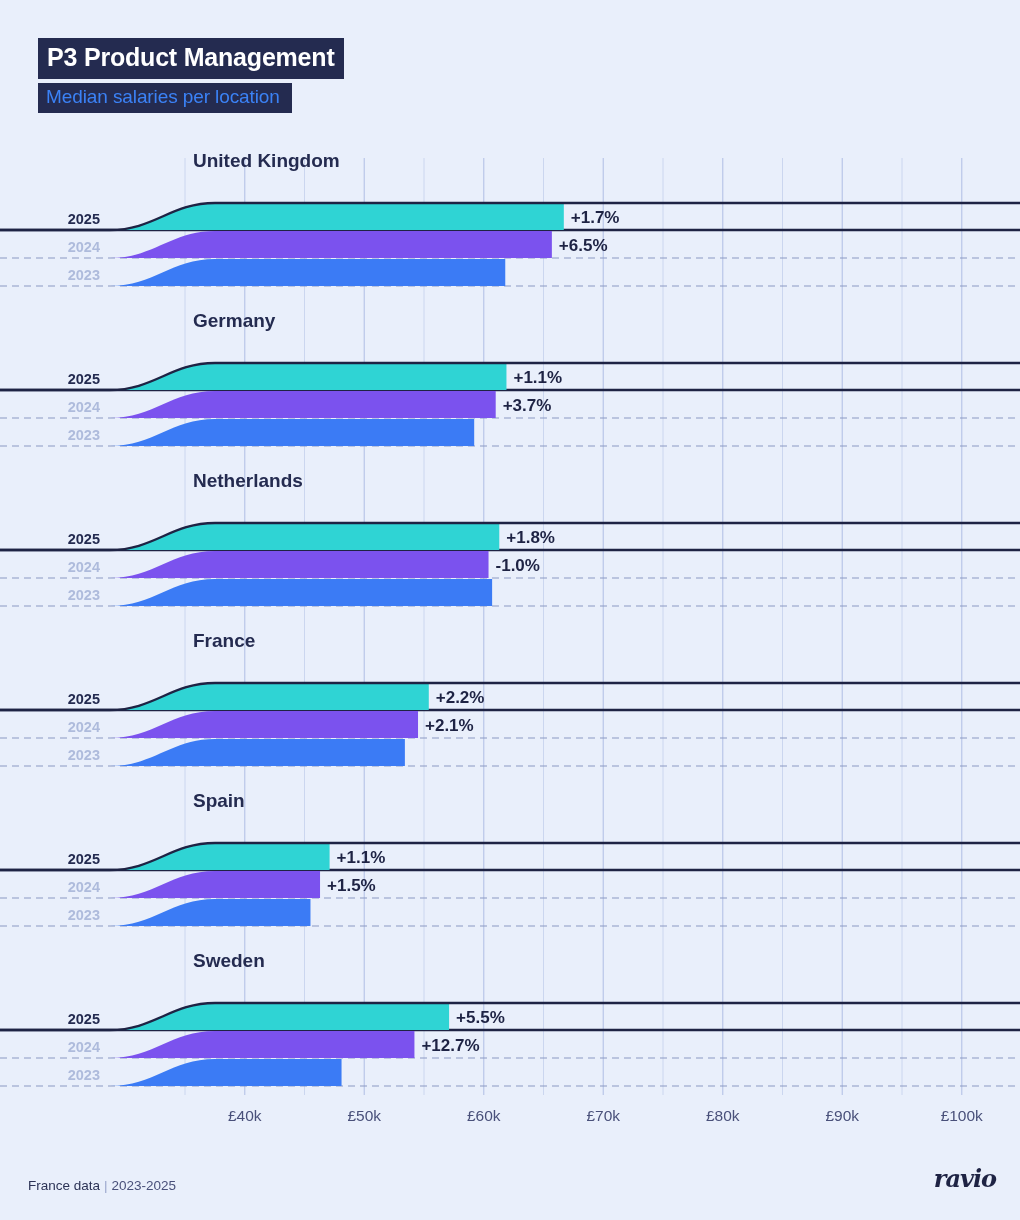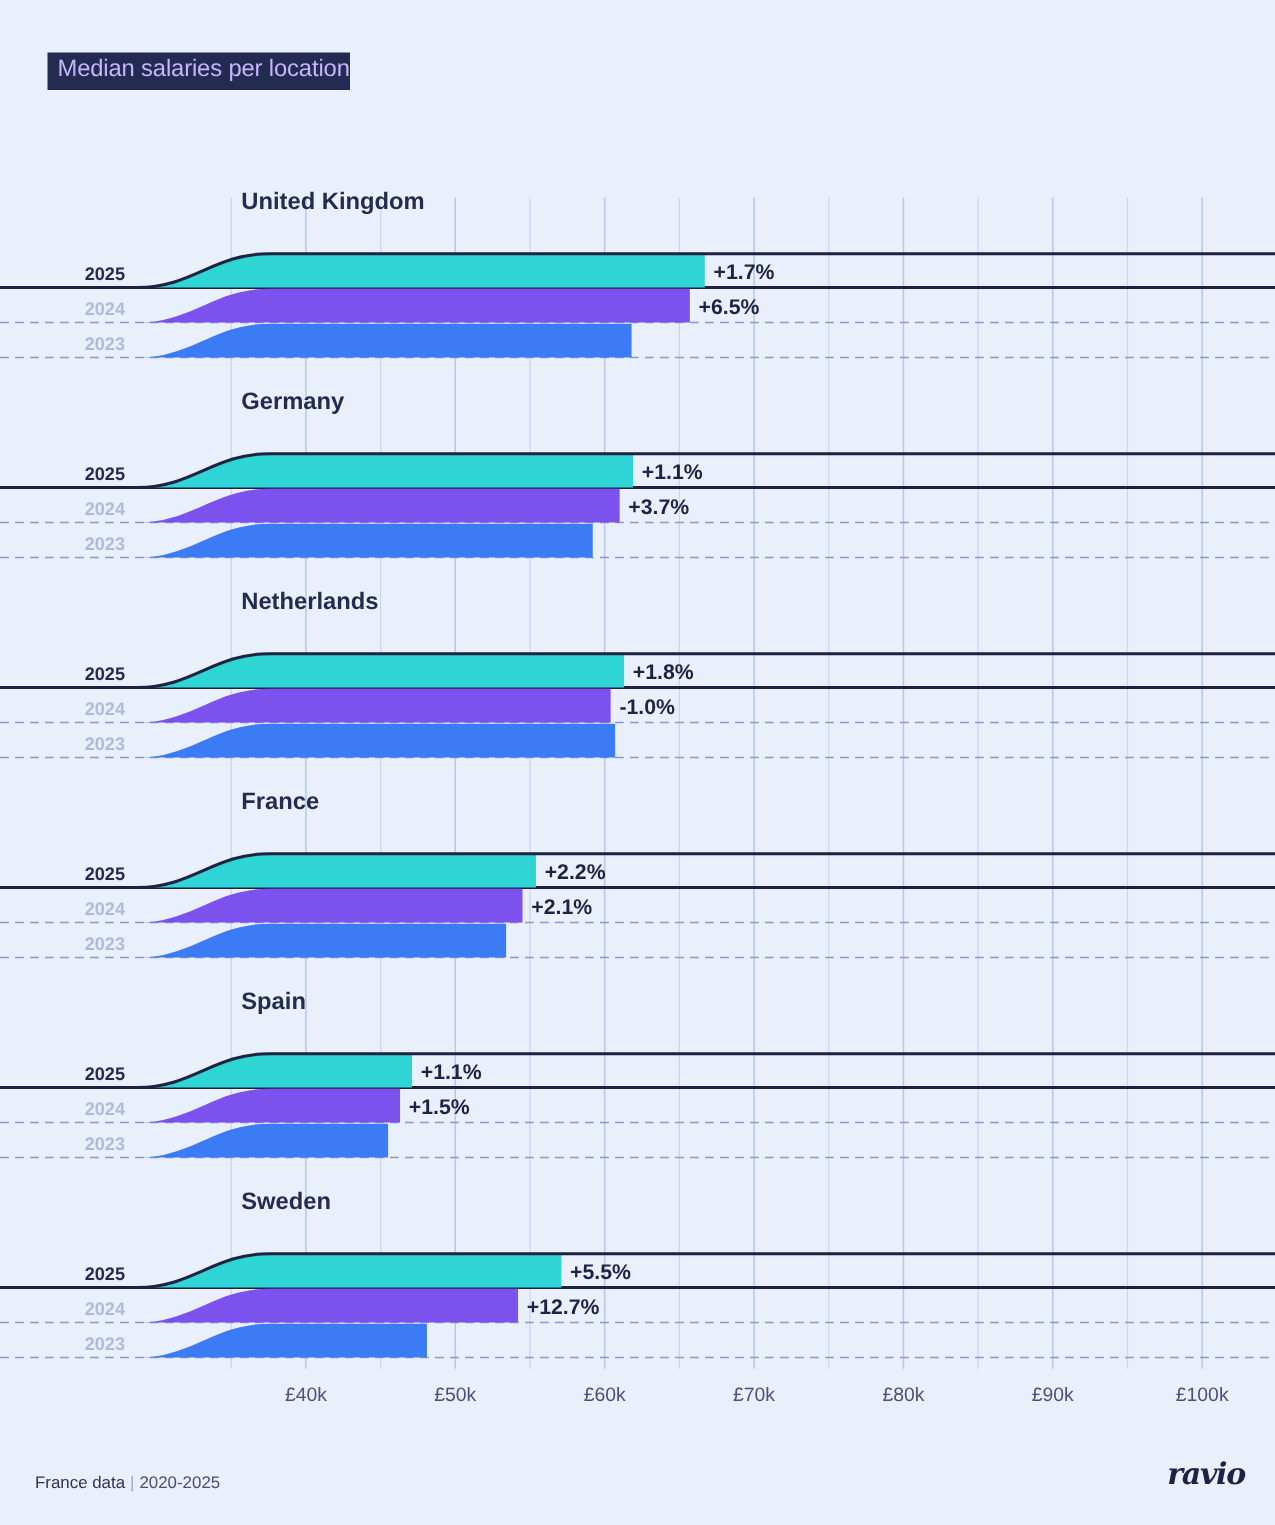--- a/index.html
+++ b/index.html
@@ -30,25 +30,25 @@
     font-size: 25px;
     font-weight: bold;
     letter-spacing: -0.2px;
     padding: 5px 9px 7px 9px;
     white-space: nowrap;
   }
   .hdr-sub-wrap { margin-top: 4px; }
   .hdr-sub {
     display: inline-block;
     background: #242B50;
-    color: #c4b5fd;
+    color: #3b82f6;
     font-size: 19px;
     font-weight: normal;
     letter-spacing: -0.1px;
-    padding: 3px 0 5px 8px;
+    padding: 3px 12px 5px 8px;
     white-space: nowrap;
   }
 
   
   .footer-left {
     position: absolute;
     left: 28px;
     top: 1178px;
     font-size: 13.5px;
     color: #2C3356;
@@ -105,20 +105,23 @@
     fill: #49507A;
     text-anchor: middle;
   }
 </style>
 </head>
 <body>
 
 <div id="stage">
 
   <div class="hdr">
+    <div>
+      <span class="hdr-title">P3 Product Management</span>
+    </div>
     <div class="hdr-sub-wrap">
       <span class="hdr-sub">Median salaries per location</span>
     </div>
   </div>
 
   <svg id="plot" width="1020" height="1100" viewBox="0 0 1020 1100" style="position:absolute;left:0;top:120px;">
       <line x1="185" y1="38" x2="185" y2="975" stroke="#CBD6EF" stroke-width="1"></line>
       <line x1="304.5" y1="38" x2="304.5" y2="975" stroke="#CBD6EF" stroke-width="1"></line>
       <line x1="424" y1="38" x2="424" y2="975" stroke="#CBD6EF" stroke-width="1"></line>
       <line x1="543.5" y1="38" x2="543.5" y2="975" stroke="#CBD6EF" stroke-width="1"></line>
@@ -213,17 +216,17 @@
       <text x="244.75" y="1001" class="axis-label">£40k</text>
       <text x="364.25" y="1001" class="axis-label">£50k</text>
       <text x="483.74999999999994" y="1001" class="axis-label">£60k</text>
       <text x="603.25" y="1001" class="axis-label">£70k</text>
       <text x="722.75" y="1001" class="axis-label">£80k</text>
       <text x="842.2499999999999" y="1001" class="axis-label">£90k</text>
       <text x="961.7499999999999" y="1001" class="axis-label">£100k</text>
     </svg>
 
   <div class="footer-left">
-    <span>France data</span><span class="sep">|</span><span class="footer-range">2020-2025</span>
+    <span>France data</span><span class="sep">|</span><span class="footer-range">2023-2025</span>
   </div>
 
   <div class="logo">ravio</div>
 </div>
 
 </body></html>

